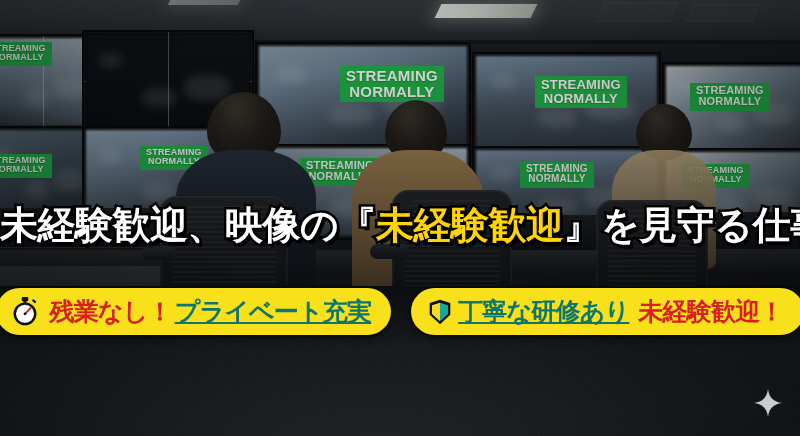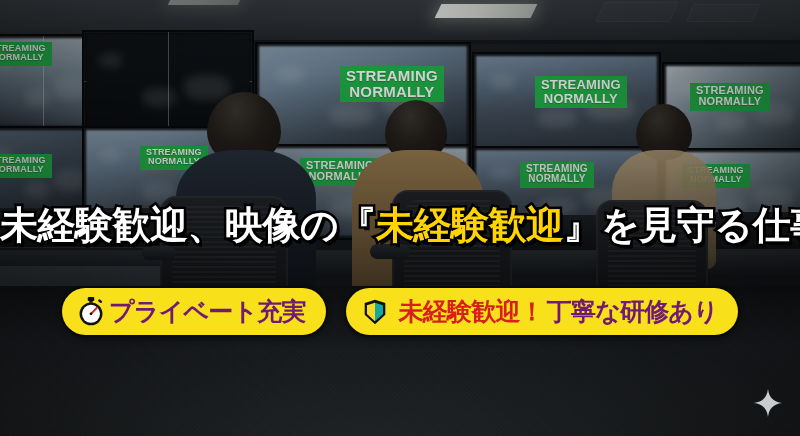--- a/index.html
+++ b/index.html
@@ -289,21 +289,21 @@
   }
   .badge-text {
     font-family: "DejaVu Sans", "Liberation Sans", sans-serif;
     font-weight: 900;
     font-size: 25px;
     line-height: 1;
     white-space: nowrap;
     letter-spacing: -.8px;
   }
   .badge-red   { color: #d81e1e; }
-  .badge-black { color: #701a75; }
+  .badge-black { color: #0f766e; text-decoration: underline; }
 
   
   .sparkle {
     position: absolute;
     left: 754px; top: 389px;
     width: 28px; height: 28px;
     opacity: .85;
   }
 </style>
 </head>
@@ -485,31 +485,32 @@
       <div class="badge">
         <svg class="badge-icon" viewBox="0 0 32 32">
           <rect x="12.5" y="1" width="7" height="4.4" rx="1.2" fill="#111"></rect>
           <rect x="14.2" y="3.6" width="3.6" height="3.6" fill="#111"></rect>
           <rect x="23.4" y="4.2" width="4.6" height="2.6" rx="1.1" fill="#111" transform="rotate(40 25.7 5.5)"></rect>
           <circle cx="16" cy="19" r="12.2" fill="#111"></circle>
           <circle cx="16" cy="19" r="9.6" fill="#ffffff"></circle>
           <line x1="16" y1="19" x2="22.2" y2="12.6" stroke="#d81e1e" stroke-width="2.1" stroke-linecap="round"></line>
           <circle cx="16" cy="19" r="1.5" fill="#111"></circle>
         </svg>
+        <span class="badge-text badge-red">残業なし！</span>
         <span class="badge-text badge-black" style="margin-left:-6px;">プライベート充実</span>
       </div>
 
       <div class="badge">
         <svg class="badge-icon" viewBox="0 0 32 32">
           <path d="M16 4 L5 7.5 L5 20 L16 30 L27 20 L27 7.5 Z" fill="#111"></path>
           <path d="M16 7.2 L7.4 9.8 L7.4 19.1 L16 26.9 Z" fill="#f6dd23"></path>
           <path d="M16 7.2 L24.6 9.8 L24.6 19.1 L16 26.9 Z" fill="#16a8a0"></path>
         </svg>
+        <span class="badge-text badge-black" style="margin-left:-6px;">丁寧な研修あり</span>
         <span class="badge-text badge-red">未経験歓迎！</span>
-        <span class="badge-text badge-black" style="margin-left:-6px;">丁寧な研修あり</span>
       </div>
 
     </div>
 
     <svg class="sparkle" viewBox="0 0 40 40">
       <path d="M20 0 C21.6 12.2 27.8 18.4 40 20 C27.8 21.6 21.6 27.8 20 40 C18.4 27.8 12.2 21.6 0 20 C12.2 18.4 18.4 12.2 20 0 Z" fill="#e8edf0"></path>
     </svg>
 
   </div>
 </div>

